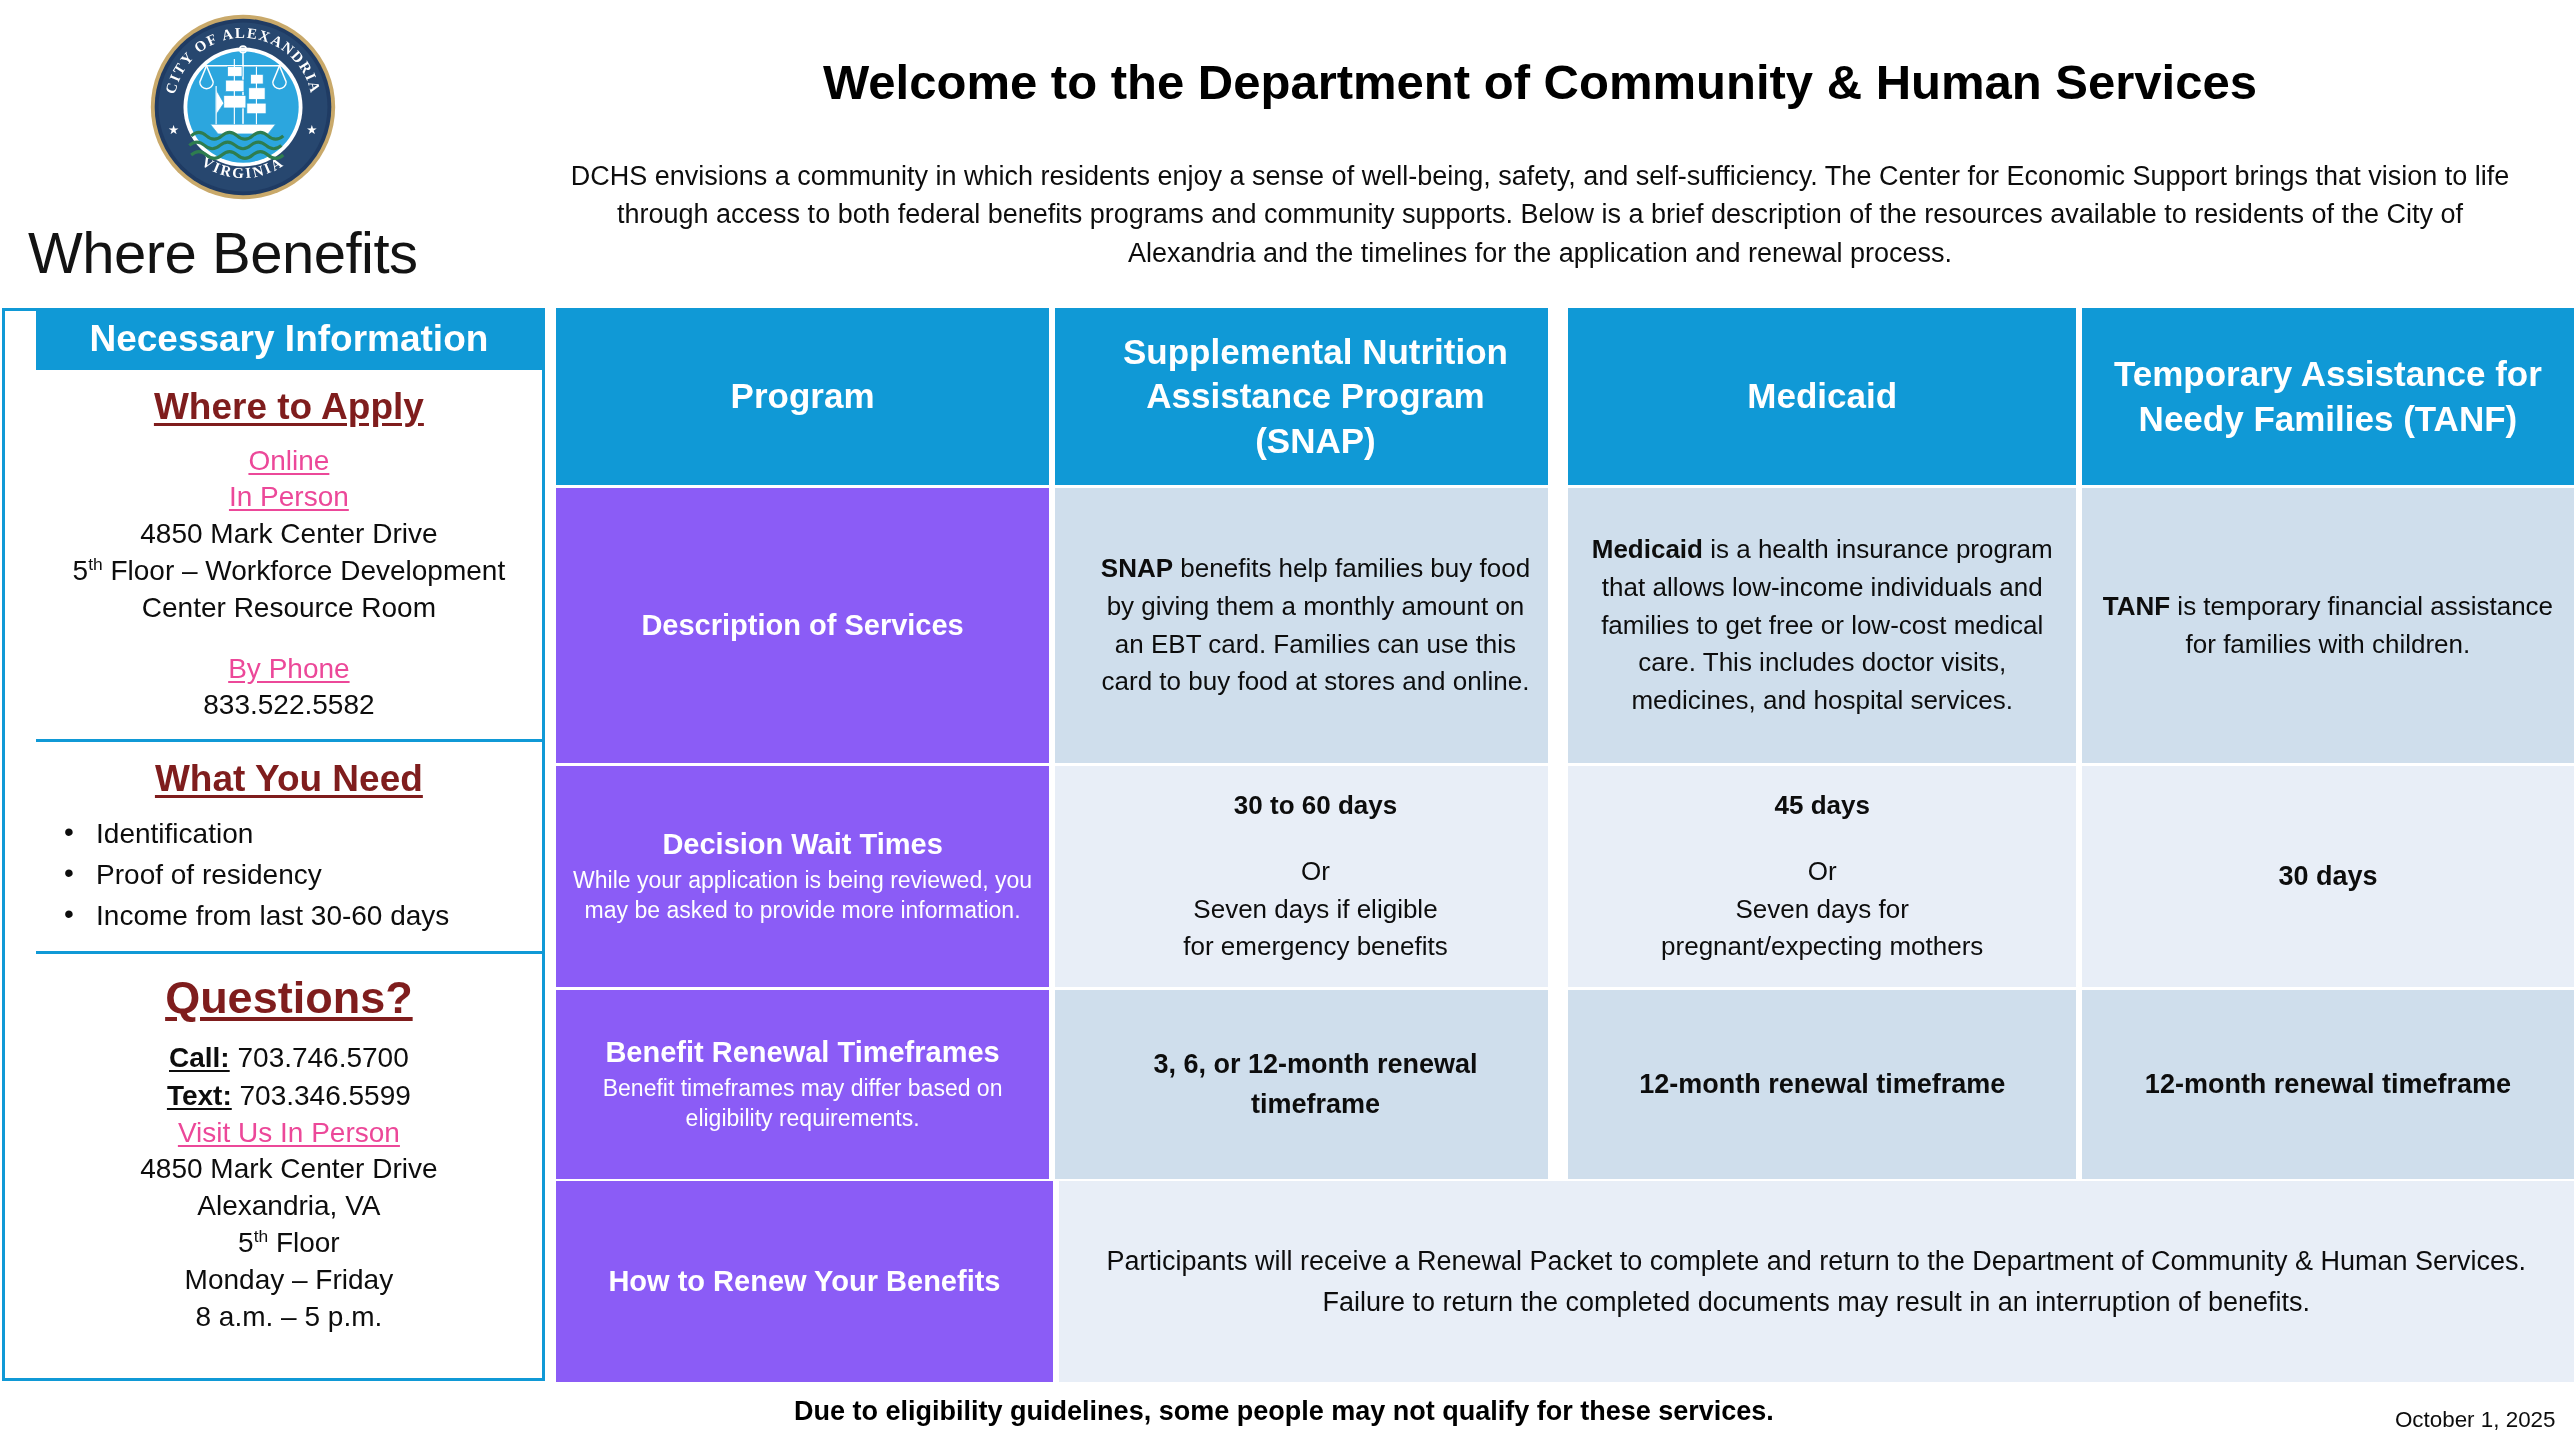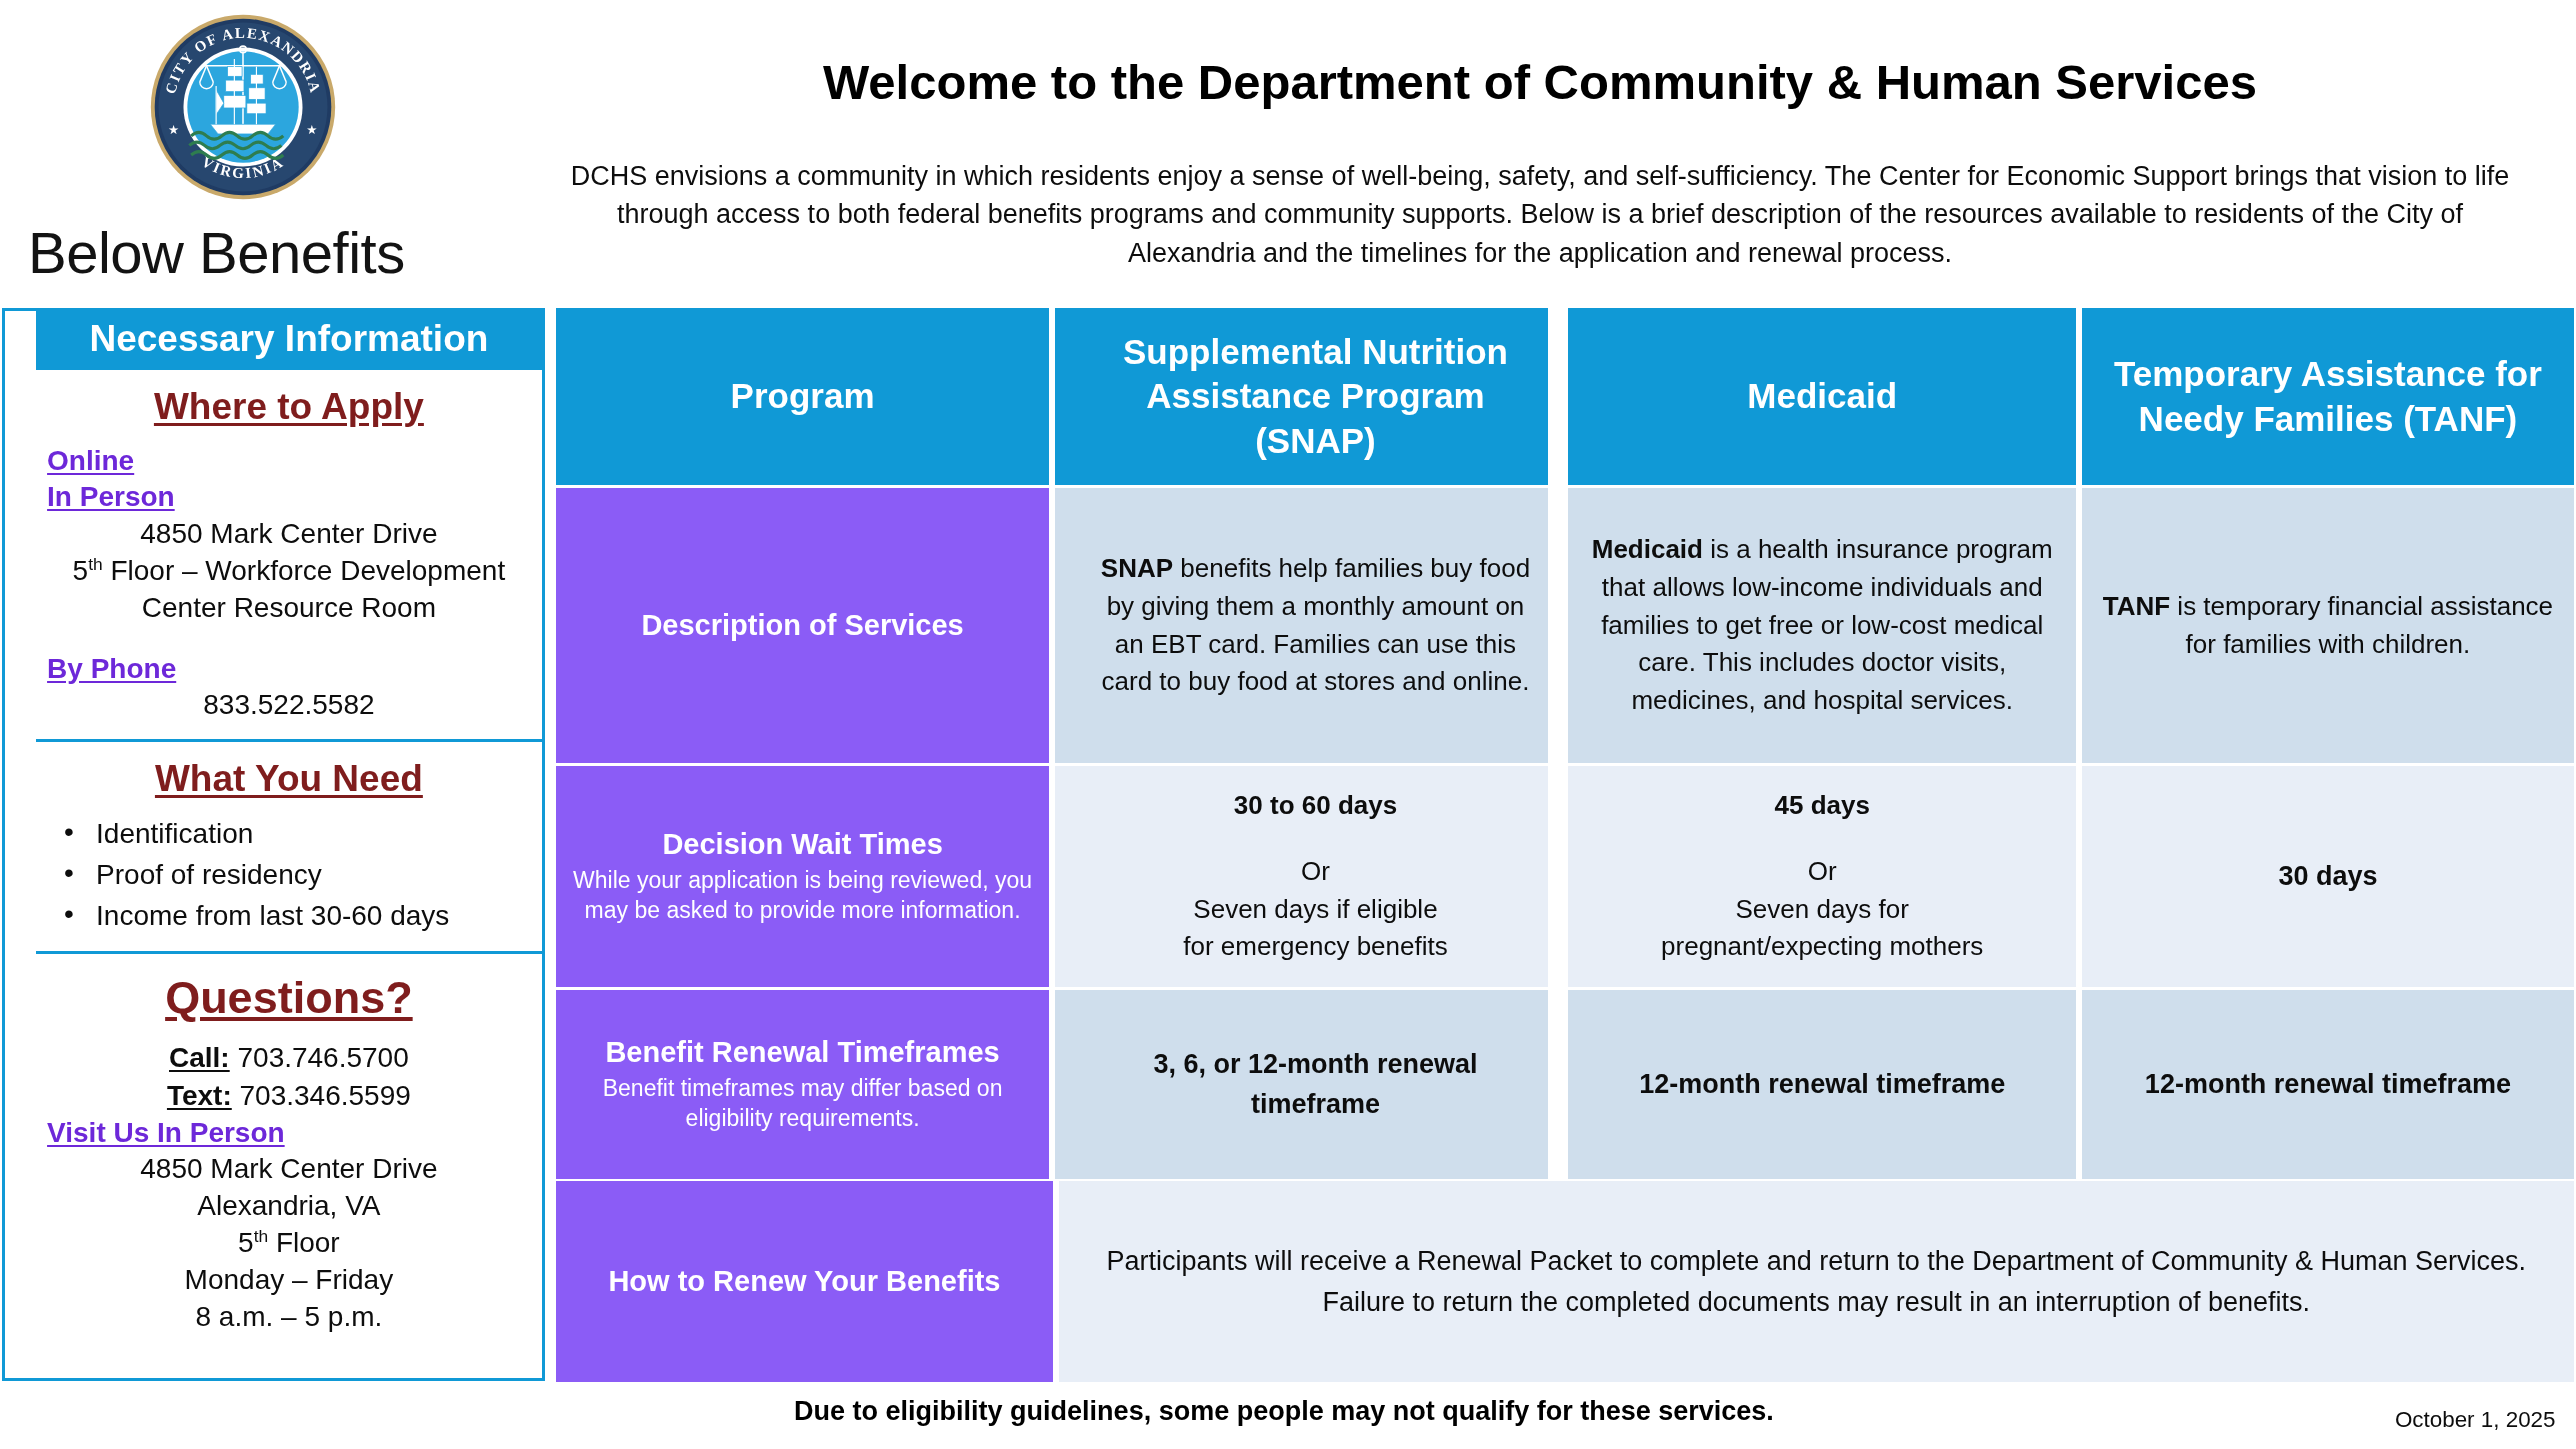--- a/index.html
+++ b/index.html
@@ -105,26 +105,27 @@
     text-underline-offset: 3.7px;
     margin: 7.5px 0 15px 0;
     line-height: 1.1;
     color: #7f1d1d;
   }
   .sb-h2.big {
     font-size: 45px;
     margin: 9.3px 0 17px 0;
   }
   .sb-sub {
+    text-align: center;
     font-size: 28px;
-    font-weight: bold;
+    font-weight: normal;
     text-decoration: underline;
     text-underline-offset: 2.8px;
     line-height: 1.3;
-    color: #6d28d9;
+    color: #ec4899;
   }
   .sb-line {
     text-align: center;
     font-size: 28px;
     line-height: 1.32;
     color: #0d0d0d;
   }
   .sb-gap { height: 24px; }
   .sb-li {
     font-size: 28px;
@@ -299,21 +300,21 @@
       </g>
 
       <g stroke="#2E7D4F" stroke-width="3.2" fill="none">
         <path d="M 46 130 q 8 -7 16 0 q 8 7 16 0 q 8 -7 16 0 q 8 7 16 0 q 8 -7 16 0 q 8 7 16 0"></path>
         <path d="M 44 140 q 8 -7 16 0 q 8 7 16 0 q 8 -7 16 0 q 8 7 16 0 q 8 -7 16 0 q 8 7 16 0"></path>
         <path d="M 46 150 q 8 -7 16 0 q 8 7 16 0 q 8 -7 16 0 q 8 7 16 0 q 8 -7 16 0 q 8 7 16 0"></path>
       </g>
     </svg>
   </div>
 
-  <div class="page-title">Below Benefits</div>
+  <div class="page-title">Where Benefits</div>
 
   <div class="welcome-title">Welcome to the Department of Community &amp; Human Services</div>
 
   <div class="intro">DCHS envisions a community in which residents enjoy a sense of well-being, safety, and self-sufficiency. The Center for Economic Support brings that vision to life through access to both federal benefits programs and community supports. Below is a brief description of the resources available to residents of the City of Alexandria and the timelines for the application and renewal process.</div>
 </div>
 
 <div class="sidebar">
 
   <div class="sidebar-header">Necessary Information</div>
 

